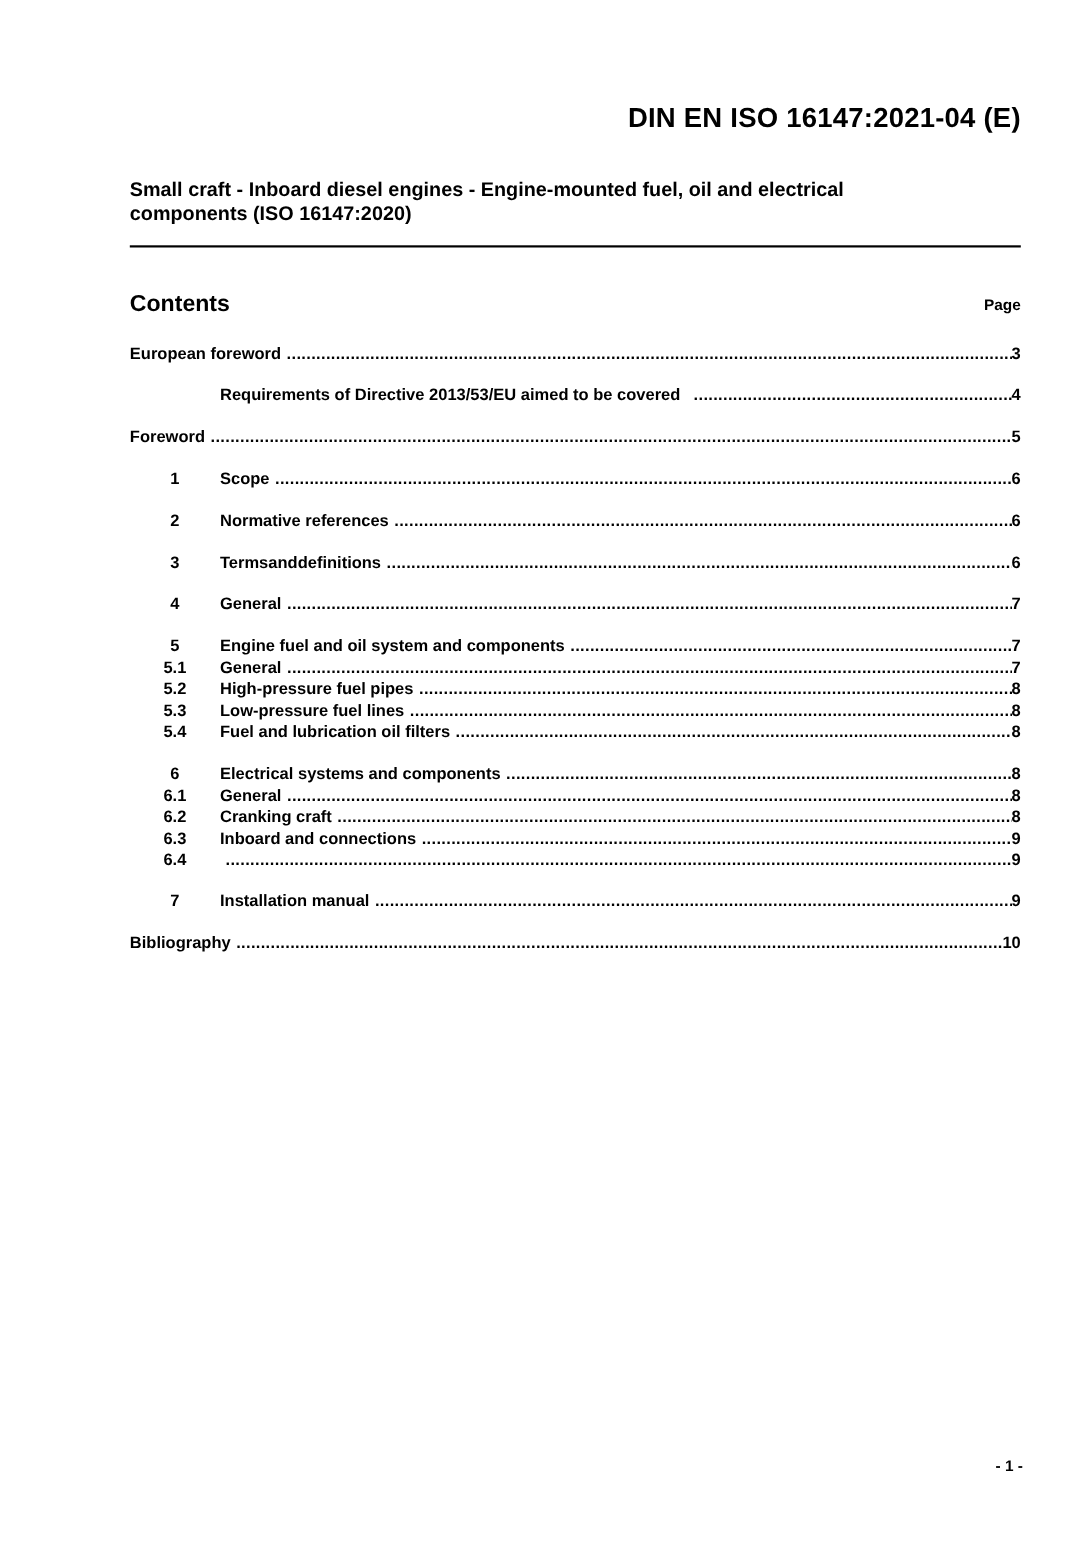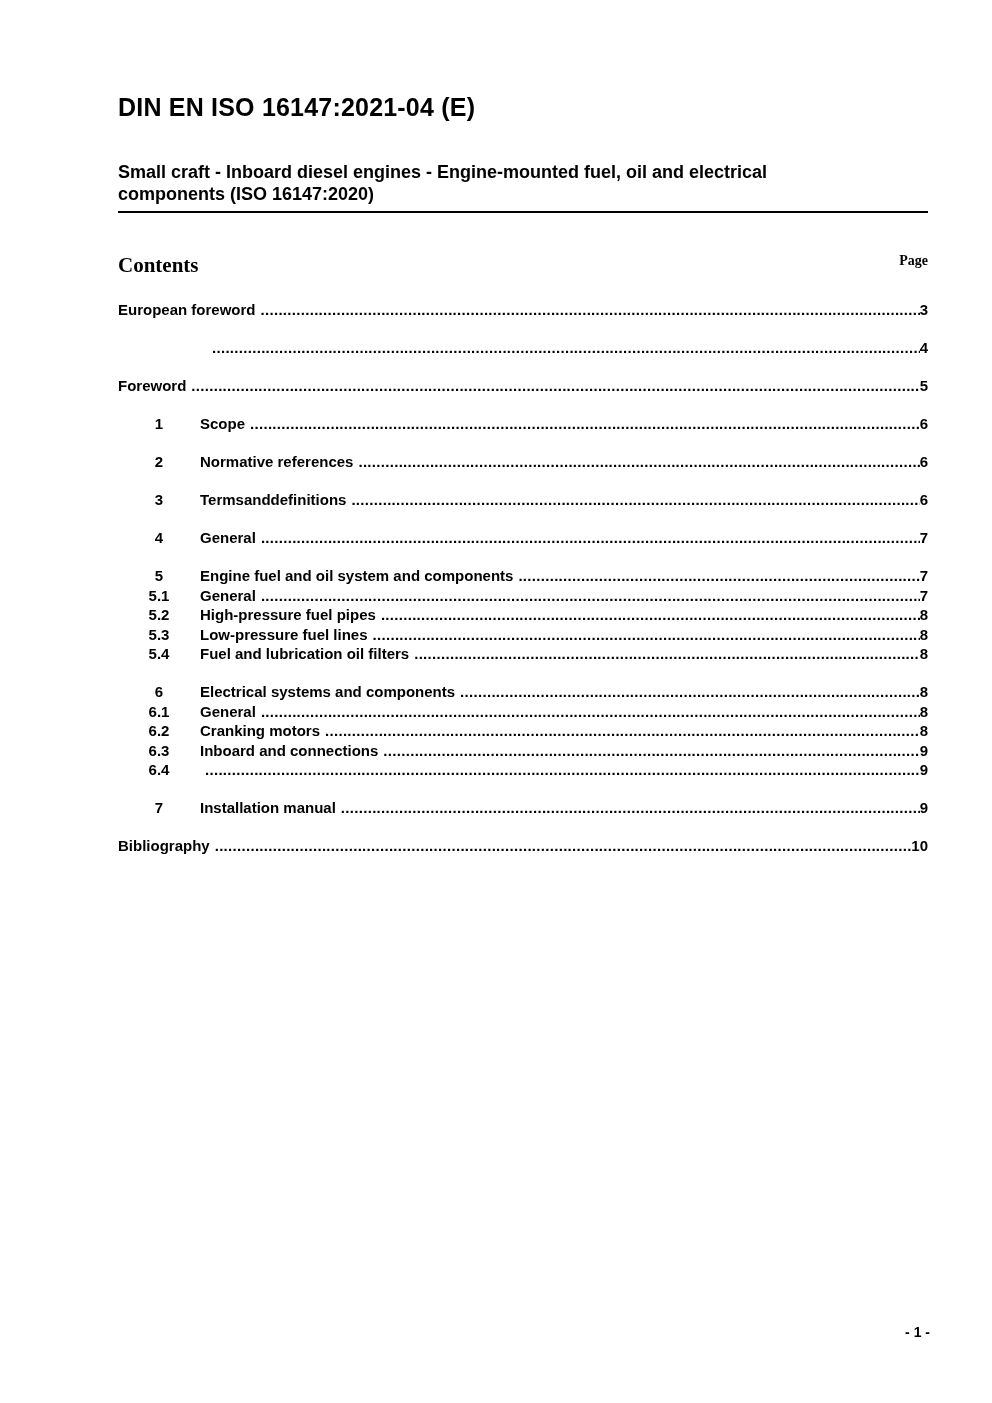--- a/index.html
+++ b/index.html
@@ -20,34 +20,34 @@
     position: absolute;
     top: 0; left: 0; right: 0; bottom: 0;
     padding: 93px 64px 0 118px;
     box-sizing: border-box;
   }
   .doc-title {
     margin: 0;
     font-size: 25px;
     line-height: 28px;
     letter-spacing: 0.2px;
+    text-align: right;
   }
   .subtitle {
     margin-top: 40px;
     font-size: 18px;
     line-height: 22px;
     border-bottom: 2px solid #000000;
-    padding-bottom: 6px;
+    padding-bottom: 18px;
   }
   .contents-header {
     margin-top: 40px;
     display: flex;
-    align-items: flex-start;
+    align-items: center;
     justify-content: space-between;
-    font-family: Liberation Serif, serif;
   }
   .contents-heading {
     margin: 0;
     font-size: 21px;
     line-height: 24px;
   }
   .page-label {
     font-size: 14px;
   }
   .toc {
@@ -120,20 +120,21 @@
       <div class="toc-entry spaced">
         <div class="toc-line">
           <span class="toc-title">European foreword</span>
           <span class="leader">............................................................................................................................................................................................................................................................................................................</span>
           <span class="toc-page">3</span>
         </div>
       </div>
       <div class="toc-entry spaced">
         <div class="toc-line">
           <span class="toc-indent"></span>
+          <span class="toc-title">Requirements of Directive 2013/53/EU aimed to be covered</span>
           <span class="leader wide-gap">............................................................................................................................................................................................................................................................................................................</span>
           <span class="toc-page">4</span>
         </div>
       </div>
       <div class="toc-entry spaced">
         <div class="toc-line">
           <span class="toc-title">Foreword</span>
           <span class="leader">............................................................................................................................................................................................................................................................................................................</span>
           <span class="toc-page">5</span>
         </div>
@@ -222,21 +223,21 @@
         <div class="toc-line">
           <span class="toc-num">6.1</span>
           <span class="toc-title">General</span>
           <span class="leader">............................................................................................................................................................................................................................................................................................................</span>
           <span class="toc-page">8</span>
         </div>
       </div>
       <div class="toc-entry">
         <div class="toc-line">
           <span class="toc-num">6.2</span>
-          <span class="toc-title">Cranking motors</span>
+          <span class="toc-title">Cranking craft</span>
           <span class="leader">............................................................................................................................................................................................................................................................................................................</span>
           <span class="toc-page">8</span>
         </div>
       </div>
       <div class="toc-entry">
         <div class="toc-line">
           <span class="toc-num">6.3</span>
           <span class="toc-title">Inboard and connections</span>
           <span class="leader">............................................................................................................................................................................................................................................................................................................</span>
           <span class="toc-page">9</span>

